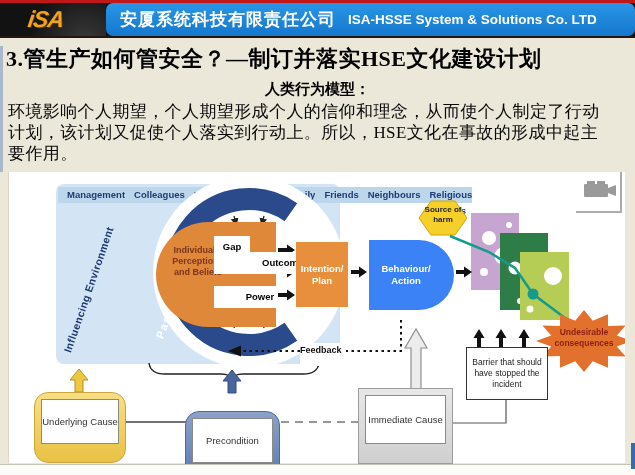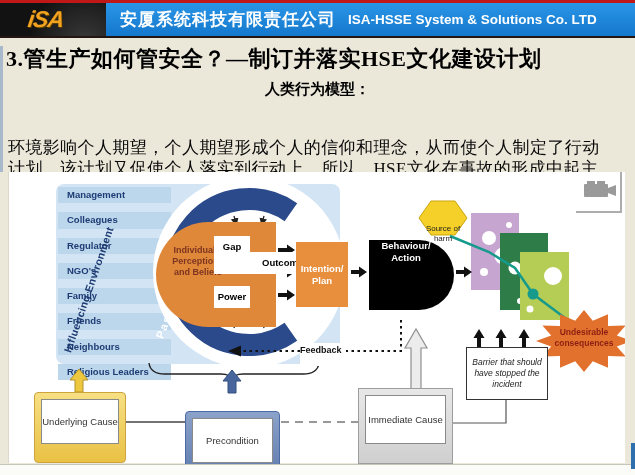--- a/index.html
+++ b/index.html
@@ -6,66 +6,66 @@
   body{width:635px;height:475px;position:relative;overflow:hidden;background:#ebe7d9;
        font-family:"Liberation Sans","DejaVu Sans",sans-serif;}
   .abs{position:absolute;}
   
   #topline{left:0;top:0;width:635px;height:3px;background:#c01818;}
   #header{left:0;top:3px;width:635px;height:33px;background:#111;border-bottom:2px solid #23150f;}
   #logo-block{left:0;top:0;width:106px;height:33px;background:radial-gradient(circle at 80% 120%,#3a3a3a,#121212 60%);}
   #logo{left:28px;top:3px;font-size:23px;font-weight:bold;font-style:italic;color:#f2a31f;
         letter-spacing:-1px;transform:skewX(-8deg);text-shadow:1px 1px 0 #5a3c00;}
   #bluebar{left:106px;top:0;width:529px;height:33px;background:linear-gradient(#2a95e6,#1478cd);
-           display:flex;align-items:center;}
+           display:flex;align-items:center;border-radius:7px;}
   #company-cn{color:#fff;font-weight:bold;font-size:17px;margin-left:14px;letter-spacing:1px;
               font-family:"Liberation Sans","DejaVu Sans",sans-serif;}
   #company-en{color:#fff;font-weight:bold;font-size:13.5px;margin-left:12px;}
   
   #title{left:6px;top:44px;width:625px;font-family:"Liberation Serif","DejaVu Serif",serif;
          font-weight:bold;font-size:22px;color:#000;letter-spacing:0.5px;}
   #subtitle{left:0;top:80px;width:635px;text-align:center;font-weight:bold;font-size:15px;color:#000;
             font-family:"Liberation Serif","DejaVu Serif",serif;}
   .bodyline{left:8px;width:624px;font-family:"Liberation Serif","DejaVu Serif",serif;
-            font-size:17px;color:#090909;letter-spacing:0.4px;margin-top:36px;}
+            font-size:17px;color:#090909;letter-spacing:0.4px;}
   #leftsliver{left:0;top:46px;width:3px;height:126px;background:#a9b9cc;}
   
   #panel{left:8px;top:172px;width:616px;height:291px;background:#fff;border-left:1px solid #dcd9cc;}
   #lightblue{left:47px;top:12px;width:284px;height:180px;background:#d3e5f4;border-radius:8px;}
-  #stakes{left:49px;top:15px;width:113px;display:flex;flex-direction:column;row-gap:9px;}
+  #stakes{left:49px;top:15px;width:113px;display:flex;flex-direction:row;row-gap:18px;}
   .srow{height:16.3px;background:#bcd6ec;color:#1e3c74;font-size:9.5px;font-weight:bold;
         line-height:16.3px;padding-left:9px;}
   #whitecircle{left:144px;top:4px;width:192px;height:192px;border-radius:50%;background:#fff;}
   #infl{left:58px;top:174px;width:160px;transform:rotate(-71deg);transform-origin:0 50%;
         color:#1d3a70;font-weight:bold;font-size:10.5px;letter-spacing:0.4px;}
   #pastexp{left:150px;top:160px;width:130px;transform:rotate(-69deg);transform-origin:0 50%;
            color:#fff;font-weight:bold;font-size:11px;letter-spacing:1.5px;}
   #orangeshape{left:147px;top:50px;width:120px;height:105px;background:#e0883a;
                border-radius:53px 0 0 53px;}
   #perc{left:157px;top:73px;width:64px;text-align:center;color:#7d3420;font-weight:bold;
         font-size:9px;line-height:11px;}
   .gopbox{left:205px;width:36px;height:22px;background:#fff;text-align:center;font-weight:bold;
           font-size:9.5px;line-height:22px;color:#000;}
   #intention{left:287px;top:70px;width:52px;height:65px;background:#e78f3d;display:flex;
              align-items:center;justify-content:center;text-align:center;color:#fff;
              font-weight:bold;font-size:9.5px;line-height:12px;}
-  #behaviour{left:360px;top:68px;width:85px;height:70px;background:#000000;
-             border-radius:0 35px 35px 0;display:flex;}
+  #behaviour{left:360px;top:68px;width:85px;height:70px;background:#3b82f6;
+             border-radius:0 35px 35px 0;display:flex;align-items:center;}
   #behaviour div{width:62px;margin-left:6px;text-align:center;color:#fff;font-weight:bold;
                  font-size:9.5px;line-height:12px;}
-  #harmlabel{left:408px;top:33px;width:52px;text-align:center;font-size:8px;font-weight:normal;
-             color:#222;line-height:9.5px;margin-top:19px;}
+  #harmlabel{left:408px;top:33px;width:52px;text-align:center;font-size:8px;font-weight:bold;
+             color:#222;line-height:9.5px;}
   #fblabel{left:291px;top:171px;width:46px;height:23px;background:#fff;text-align:left;
            font-size:9px;font-weight:bold;color:#111;line-height:15px;}
   #undes{left:541px;top:155px;width:68px;text-align:center;color:#8d1f12;font-weight:bold;
          font-size:8.5px;line-height:11px;}
   #barrier{left:457px;top:175px;width:80px;height:51px;background:#fff;border:1px solid #333;
            display:flex;align-items:center;justify-content:center;text-align:center;
-           font-size:8.5px;line-height:11px;color:#222;font-style:italic;}
-  .causebox{top:220px;height:69px;border-radius:4px;}
+           font-size:8.5px;line-height:11px;color:#222;}
+  .causebox{top:220px;height:69px;border-radius:14px;}
   .causeinner{position:absolute;left:6px;top:6px;right:6px;height:43px;background:#fff;
               border:1px solid #8a8a8a;display:flex;align-items:center;justify-content:center;
               font-size:9.5px;color:#333;}
   #underlying{left:25px;width:90px;background:linear-gradient(#f7e083,#e9c145);border:1.5px solid #cba43e;}
   #precond{left:176px;width:93px;background:linear-gradient(#8ba2c9,#5c79ac);border:1.5px solid #4a69a5;margin-top:19px;}
   #immediate{left:349px;top:216px;width:93px;height:74px;background:linear-gradient(#e8e8e8,#cfcfcf);
              border:1.5px solid #9d9d9d;}
   #immediate .causeinner{height:47px;}
   
   #bottomstrip{left:0;top:464px;width:635px;height:11px;background:#fbfbf8;border-top:1px solid #c8c6ba;}
@@ -185,21 +185,21 @@
     <path d="M612,0 L612,40 L567,40" fill="none" stroke="#adadad" stroke-width="2"></path>
   </svg>
 
   <div class="abs" id="infl">Influencing Environment</div>
   <div class="abs" id="pastexp">Past Experiences</div>
 
   <div class="abs" id="orangeshape"></div>
   <div class="abs" id="perc">Individual's Perceptions and Beliefs</div>
   <div class="abs gopbox" style="top:64px;">Gap</div>
   <div class="abs gopbox" style="top:80px;padding-left:48px;">Outcome</div>
-  <div class="abs gopbox" style="top:114px;">Power</div>
+  <div class="abs gopbox" style="top:114px;padding-left:28px;">Power</div>
 
   <div class="abs" id="intention">Intention/ Plan</div>
   <div class="abs" id="behaviour">
     <div>Behaviour/ Action</div>
   </div>
   <div class="abs" id="harmlabel">Source of harm</div>
   <div class="abs" id="fblabel">Feedback</div>
   <div class="abs" id="undes">Undesirable consequences</div>
   <div class="abs" id="barrier">Barrier that should have stopped the incident</div>
 

